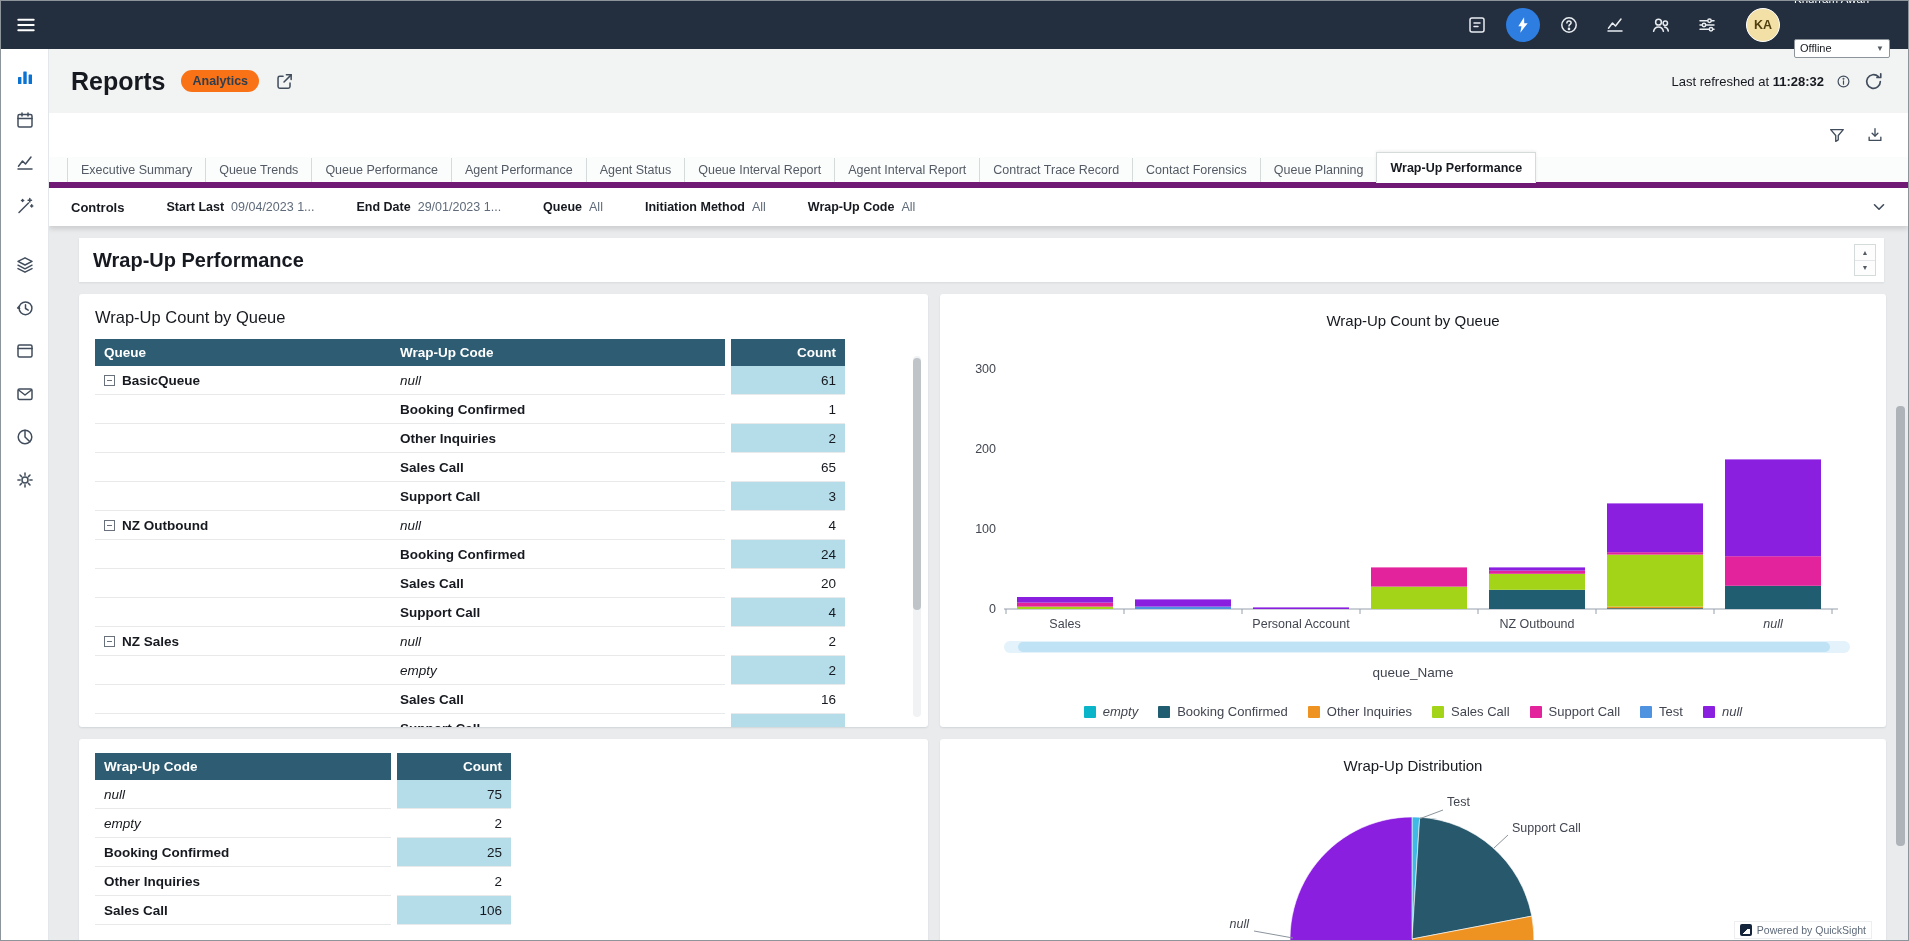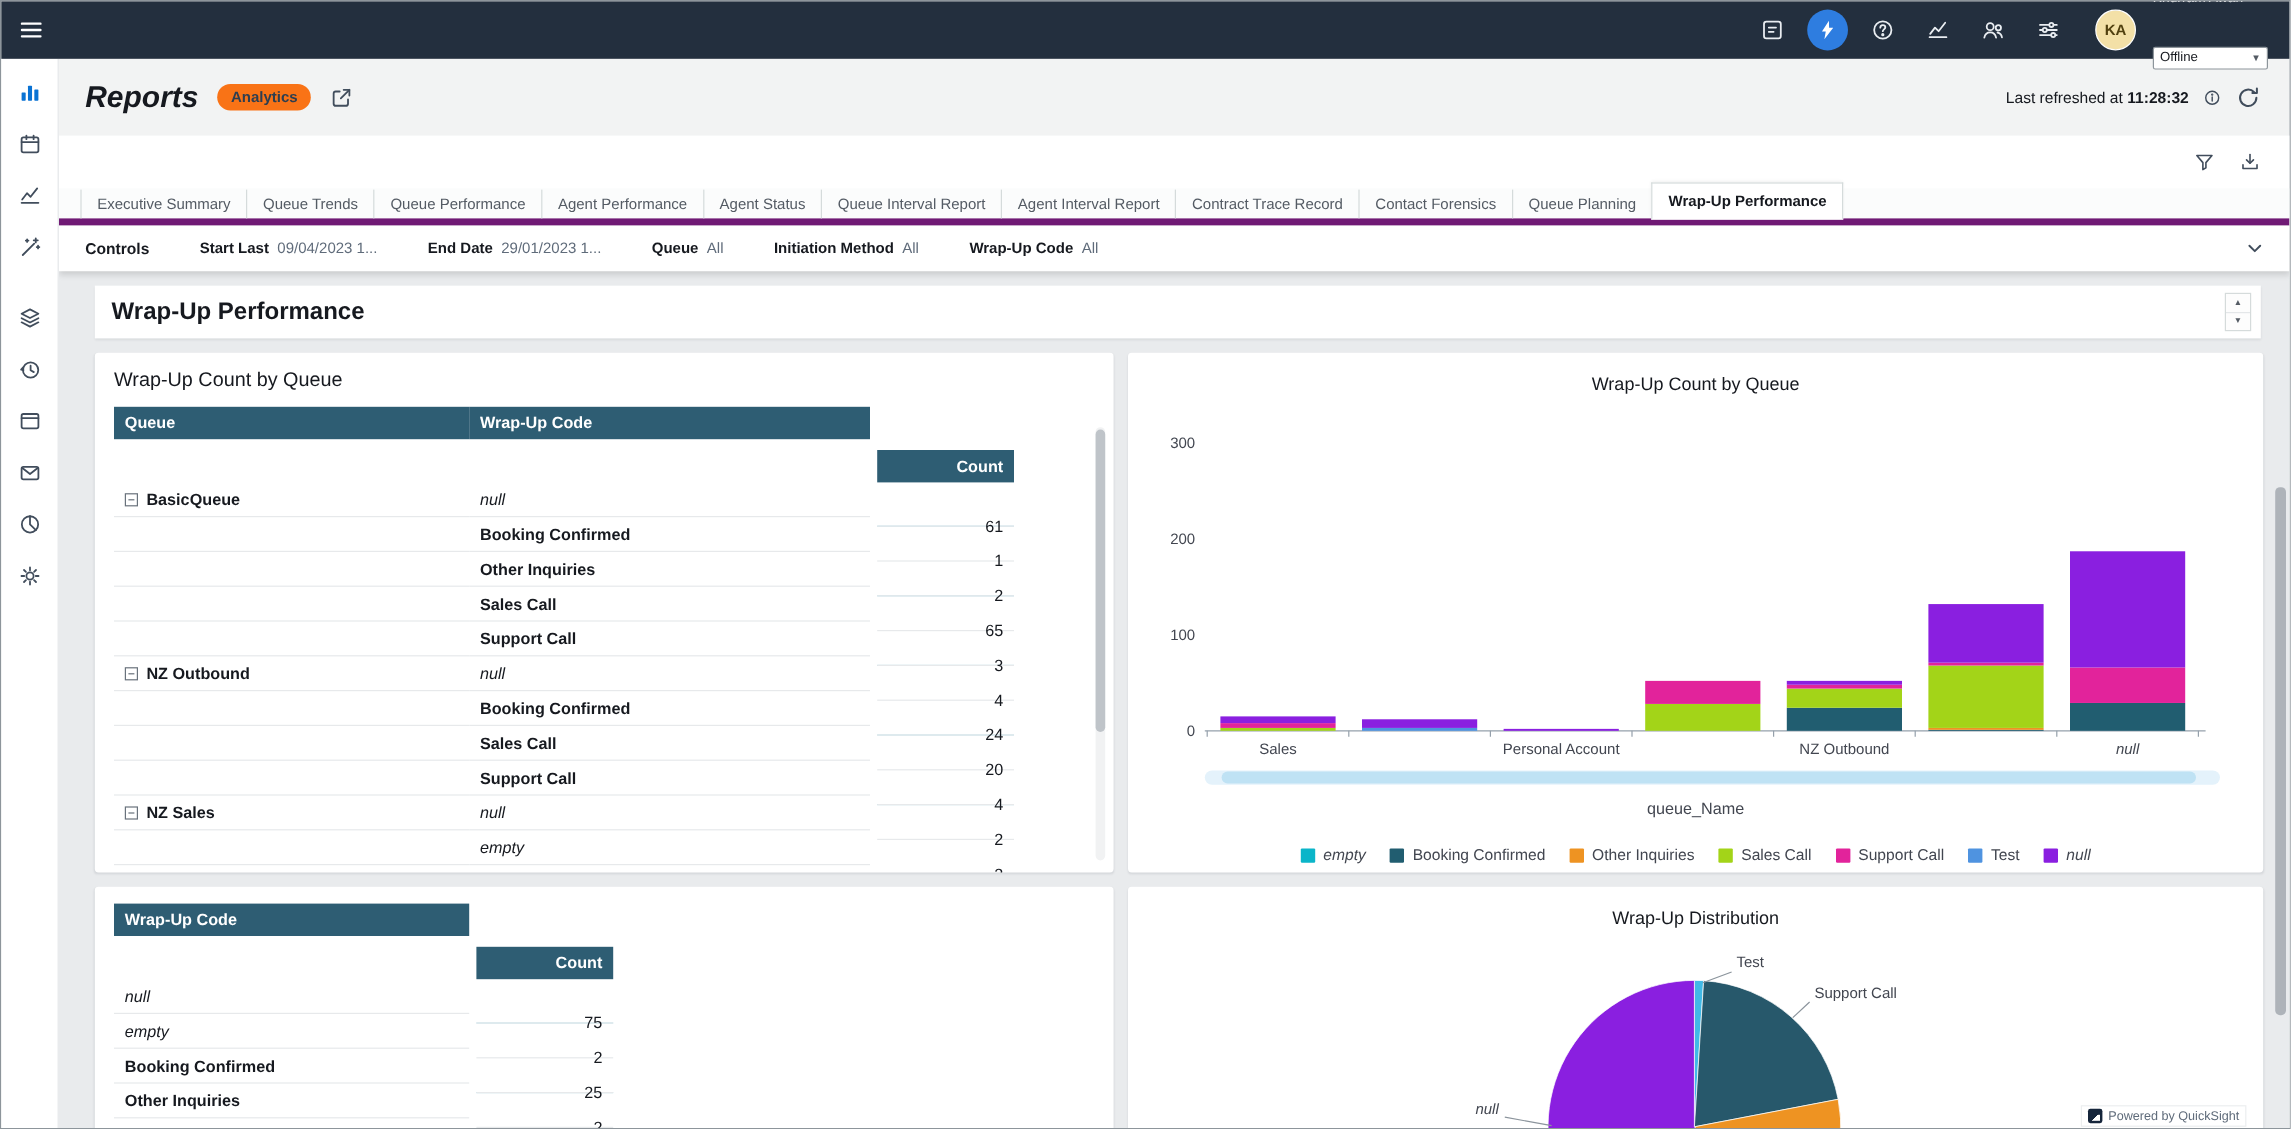--- a/index.html
+++ b/index.html
@@ -20,21 +20,21 @@
 
   
   .sidebar { position:absolute; top:48px; left:0; bottom:0; width:48px; background:#ffffff; border-right:1px solid #e4e7e9; display:flex; flex-direction:column; align-items:center; padding-top:10px; gap:7px; z-index:9; }
   .side-btn { width:36px; height:36px; border:none; background:none; color:#414d5c; display:flex; align-items:center; justify-content:center; cursor:pointer; border-radius:4px; }
   .side-btn.active { color:#0972d3; }
   .side-btn.gap { margin-top:16px; }
 
   
   .main { position:absolute; top:48px; left:48px; right:0; bottom:0; display:flex; flex-direction:column; }
   .page-header { height:64px; display:flex; align-items:center; padding:0 24px 0 22px; flex:none; }
-  .page-header h1 { font-size:25px; color:#16191f;font-style:italic; }
+  .page-header h1 { font-size:25px; color:#16191f; }
   .badge { margin-left:16px; background:#f97316; color:#2d3e50; font-size:12.5px; font-weight:bold; padding:4px 11px; border-radius:12px; }
   .ext-btn { margin-left:16px; background:none; border:none; color:#414d5c; cursor:pointer; display:flex; }
   .header-right { margin-left:auto; display:flex; align-items:center; gap:12px; color:#16191f; font-size:13px;text-align:right; }
   .header-right .time { font-weight:bold; }
   .icon-btn { background:none; border:none; color:#414d5c; cursor:pointer; display:flex; align-items:center; }
 
   .report-container { flex:1; background:#ffffff; display:flex; flex-direction:column; position:relative; overflow:hidden; }
   .tools-row { height:44px; flex:none; display:flex; justify-content:flex-end; align-items:center; gap:20px; padding-right:24px; }
   .tabs-row { flex:none; display:flex; align-items:flex-end; padding-left:18px; border-bottom:6px solid #701a75; height:31px; background:#fbfcfc; }
   .tab { font-size:12.5px; color:#545b64; padding:0 13px; height:24px; line-height:24px; border-left:1px solid #d5dbdb; cursor:pointer; white-space:nowrap; }
@@ -66,21 +66,21 @@
   .pv-gap { width:6px; background:transparent; }
   .pv-row { display:flex; height:29px; }
   .pv-cell { display:flex; align-items:center; font-size:13.5px; color:#16191f; border-bottom:1px solid #e7e9eb; padding:0 9px; }
   .pv-cell.qname { font-weight:bold; gap:7px; }
   .pv-cell.code { font-weight:bold; }
   .pv-cell.it { font-style:italic; font-weight:normal; }
   .pv-cell.num { justify-content:flex-end; }
   .pv-cell.hl { background:#b4dde9; }
   .w-queue { width:296px; }
   .w-code { width:334px; }
-  .w-count { width:114px;margin-top:36px; }
+  .w-count { width:114px; }
   .collapse-box { width:11px; height:11px; border:1px solid #69727c; position:relative; flex:none; }
   .collapse-box::after { content:""; position:absolute; left:2px; right:2px; top:4px; border-top:1px solid #69727c; }
   .card-vscroll { position:absolute; right:7px; top:62px; bottom:10px; width:8px; background:#f1f2f3; border-radius:4px; }
   .card-vscroll .thumb { position:absolute; top:2px; width:8px; height:252px; background:#bfc4c9; border-radius:4px; cursor:pointer; }
 
   
   .ytick { font-size:12.5px; fill:#424650; }
   .xtick { font-size:12.5px; fill:#424650; }
   .xtick.it { font-style:italic; }
   .hscroll { margin:4px 20px 0 48px; height:12px; background:#e4f2fb; border-radius:6px; position:relative; cursor:pointer; }

